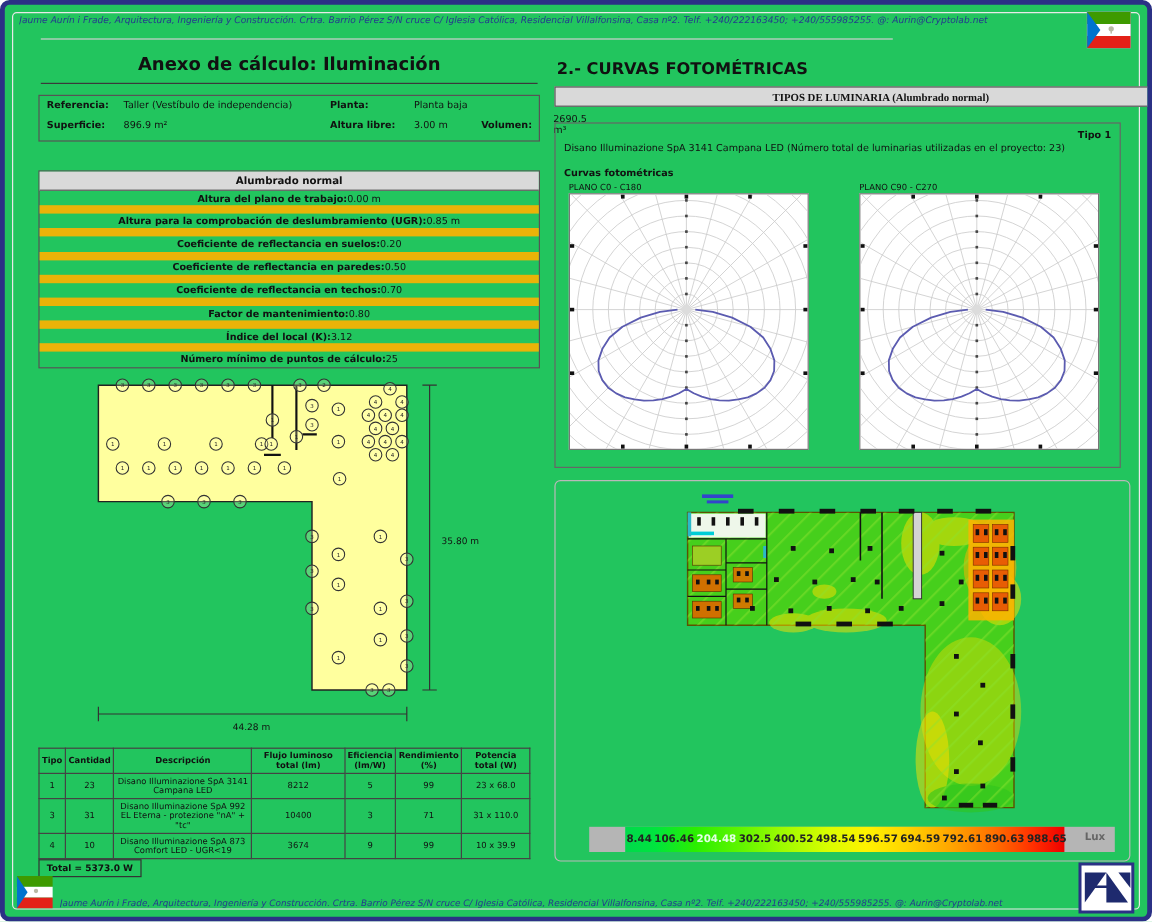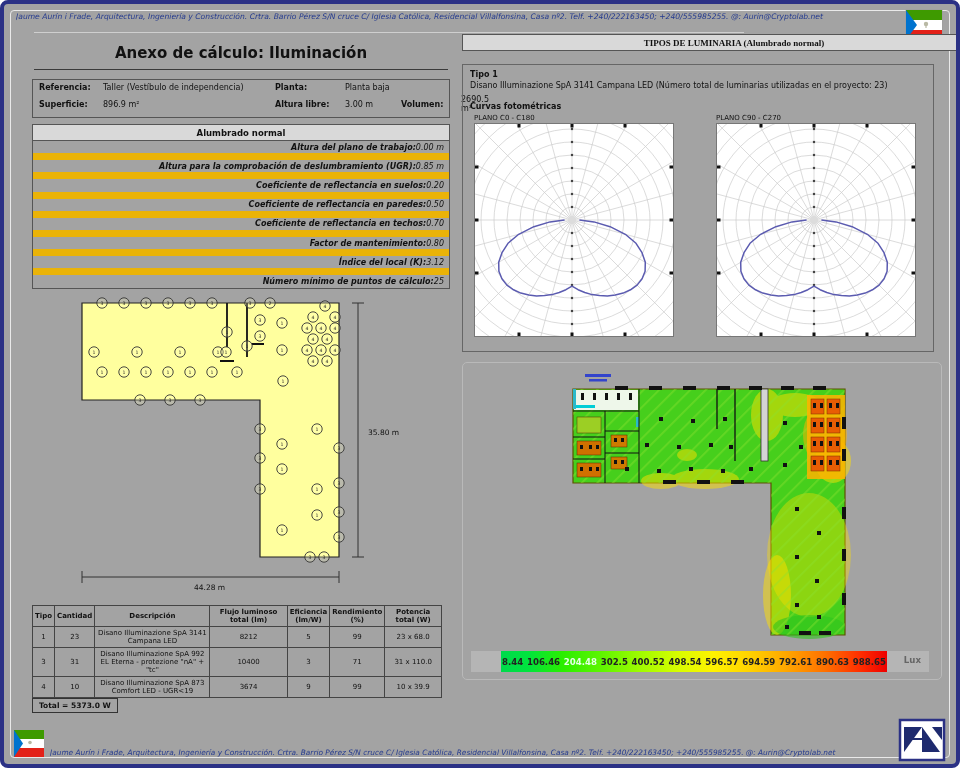--- a/index.html
+++ b/index.html
@@ -1,17 +1,17 @@
 <!DOCTYPE html>
 <html><head>
 <meta charset="utf-8">
 <style>
   html,body{margin:0;padding:0;background:#fff;}
   .page{position:relative;width:960px;height:768px;box-sizing:border-box;
-        border:4px solid #2b3185;border-radius:8px;background:#a3a3a3;overflow:hidden;
+        border:4px solid #2b3185;border-radius:8px;background:#22c55e;overflow:hidden;
         font-family:"DejaVu Sans","Liberation Sans",sans-serif;color:#111;}
   .inner-hairline{position:absolute;inset:6px;border:1px solid #e9e9e9;border-radius:4px;pointer-events:none;}
   
   .hd-text{position:absolute;left:12px;top:8px;right:64px;font-style:italic;font-size:7.6px;
            color:#243a8e;white-space:nowrap;overflow:hidden;}
   .hd-rule{position:absolute;left:30px;top:28px;width:710px;border-top:1px solid #cfcfcf;}
   .flag-box{position:absolute;right:12px;top:4px;width:40px;height:35px;}
   .ft-flag{position:absolute;left:10px;top:726px;}
   .ft-text{position:absolute;left:46px;top:744px;right:66px;font-style:italic;font-size:7.4px;
            color:#243a8e;white-space:nowrap;overflow:hidden;}
@@ -19,47 +19,47 @@
   
   .lp{position:absolute;left:28px;top:30px;width:418px;}
   .lp-title{margin-top:10px;text-align:center;font-size:15px;font-weight:bold;}
   .lp-rule{border-top:1.6px solid #3a3a3a;margin:7px 2px 9px 2px;}
   .box{border:1px solid #555;}
   .box-head{background:#d9d9d9;border-bottom:1px solid #555;text-align:center;
             font-weight:bold;font-size:8.5px;padding:2.5px 0;}
   .recinto-grid{display:grid;grid-template-columns:64px 172px 70px 56px 60px 1fr;
                 font-size:8px;padding:3px 6px 4px;row-gap:3px;align-items:center;}
   .bl{font-weight:bold;}
-  .mt8{margin-top:6px;}
-  .a-row{display:flex;justify-content:flex-end;padding:1.6px 5px;font-size:8px;font-style:italic;}
+  .mt8{margin-top:24px;}
+  .a-row{display:flex;justify-content:center;padding:1.6px 5px;font-size:8px;}
   .a-row + .a-row{border-top:7px solid #eab308;}
   .plan-title{margin:12px 0 0 2px;font-weight:bold;font-size:8.5px;}
   .plan-svg{display:block;margin-left:30px;}
   table.lum{margin-top:12px;border-collapse:collapse;width:410px;font-size:7px;}
   table.lum th,table.lum td{border:1px solid #444;padding:2px 2px;text-align:center;vertical-align:middle;}
   table.lum th{font-size:7px;}
   .total-wrap{width:410px;display:flex;justify-content:flex-start;margin-top:0;}
   .total-box{border:1.5px solid #333;font-weight:bold;font-size:7.5px;padding:2px 6px;}
   
   .rp{position:absolute;left:458px;top:30px;width:480px;}
   .rp-title{margin:16px 0 6px 2px;font-size:13.5px;font-weight:bold;}
   .rp-bar{width:544px;border:1px solid #555;background:#d9d9d9;text-align:center;
           font-weight:bold;font-size:9px;padding:2.5px 0;box-sizing:border-box;font-family:Liberation Serif, serif;}
   .tipo-box{margin-top:13px;width:472px;height:288px;border:1px solid #666;
             padding:5px 7px;box-sizing:border-box;}
-  .tipo-name{font-weight:bold;font-size:8px;}
+  .tipo-name{font-weight:bold;font-size:8px;text-align:right;}
   .tipo-desc{font-size:8px;margin-top:2px;}
   .curves-label{font-weight:bold;font-size:8px;margin-top:12px;}
   .charts{display:flex;gap:42px;margin-top:3px;margin-left:4px;}
   .plane-label{font-size:7px;margin-bottom:1px;}
   svg.polar{border:1px solid #777;background:#fff;display:block;}
   .render-frame{margin-top:10px;width:480px;height:318px;border:1px solid #b9b9b9;
                 border-radius:5px;position:relative;box-sizing:border-box;}
   .heat{position:absolute;left:2px;top:2px;}
-  .scale-wrap{position:absolute;left:8px;right:12px;bottom:7px;height:21px;background:#b5b5b5;}
+  .scale-wrap{position:absolute;left:28px;right:12px;bottom:7px;height:21px;background:#b5b5b5;}
   .scale-grad{position:absolute;left:30px;right:42px;top:0;bottom:0;
     background:linear-gradient(90deg,#00d94c 0%,#00e43e 7%,#2bee00 16%,#5ef500 26%,
       #9ffb00 36%,#d8fd00 46%,#fff200 55%,#ffd400 64%,#ffa600 74%,#ff7000 84%,#ff2e00 93%,#ee0000 100%);}
   .scale-labels{position:absolute;left:30px;right:42px;top:0;bottom:0;display:flex;
                 align-items:center;justify-content:space-between;font-weight:bold;font-size:8.6px;color:#222;}
   .scale-labels span{padding:0 1px;}
   .scale-labels span.light{color:#e4ffe6;}
   .lux-unit{position:absolute;right:8px;top:4px;font-size:8.6px;color:#666;font-weight:bold;}
 </style>
 </head>
@@ -316,20 +316,21 @@
             <td>10 x 39.9</td>
           </tr>
         </tbody>
     </table>
     <div class="total-wrap">
       <span class="total-box">Total = 5373.0 W</span>
     </div>
   </div>
 
   <div class="rp">
+    <div class="rp-title">2.- CURVAS FOTOMÉTRICAS</div>
     <div class="rp-bar">TIPOS DE LUMINARIA (Alumbrado normal)</div>
 
     <div class="tipo-box">
       <div class="tipo-name">Tipo 1</div>
       <div class="tipo-desc">Disano Illuminazione SpA  3141 Campana LED (Número total de luminarias utilizadas en el proyecto: 23)</div>
       <div class="curves-label">Curvas fotométricas</div>
       <div class="charts">
         <div>
           <div class="plane-label">PLANO C0 - C180</div>
           <svg class="polar" id="polar1" width="198" height="212" viewBox="0 0 198 212">

